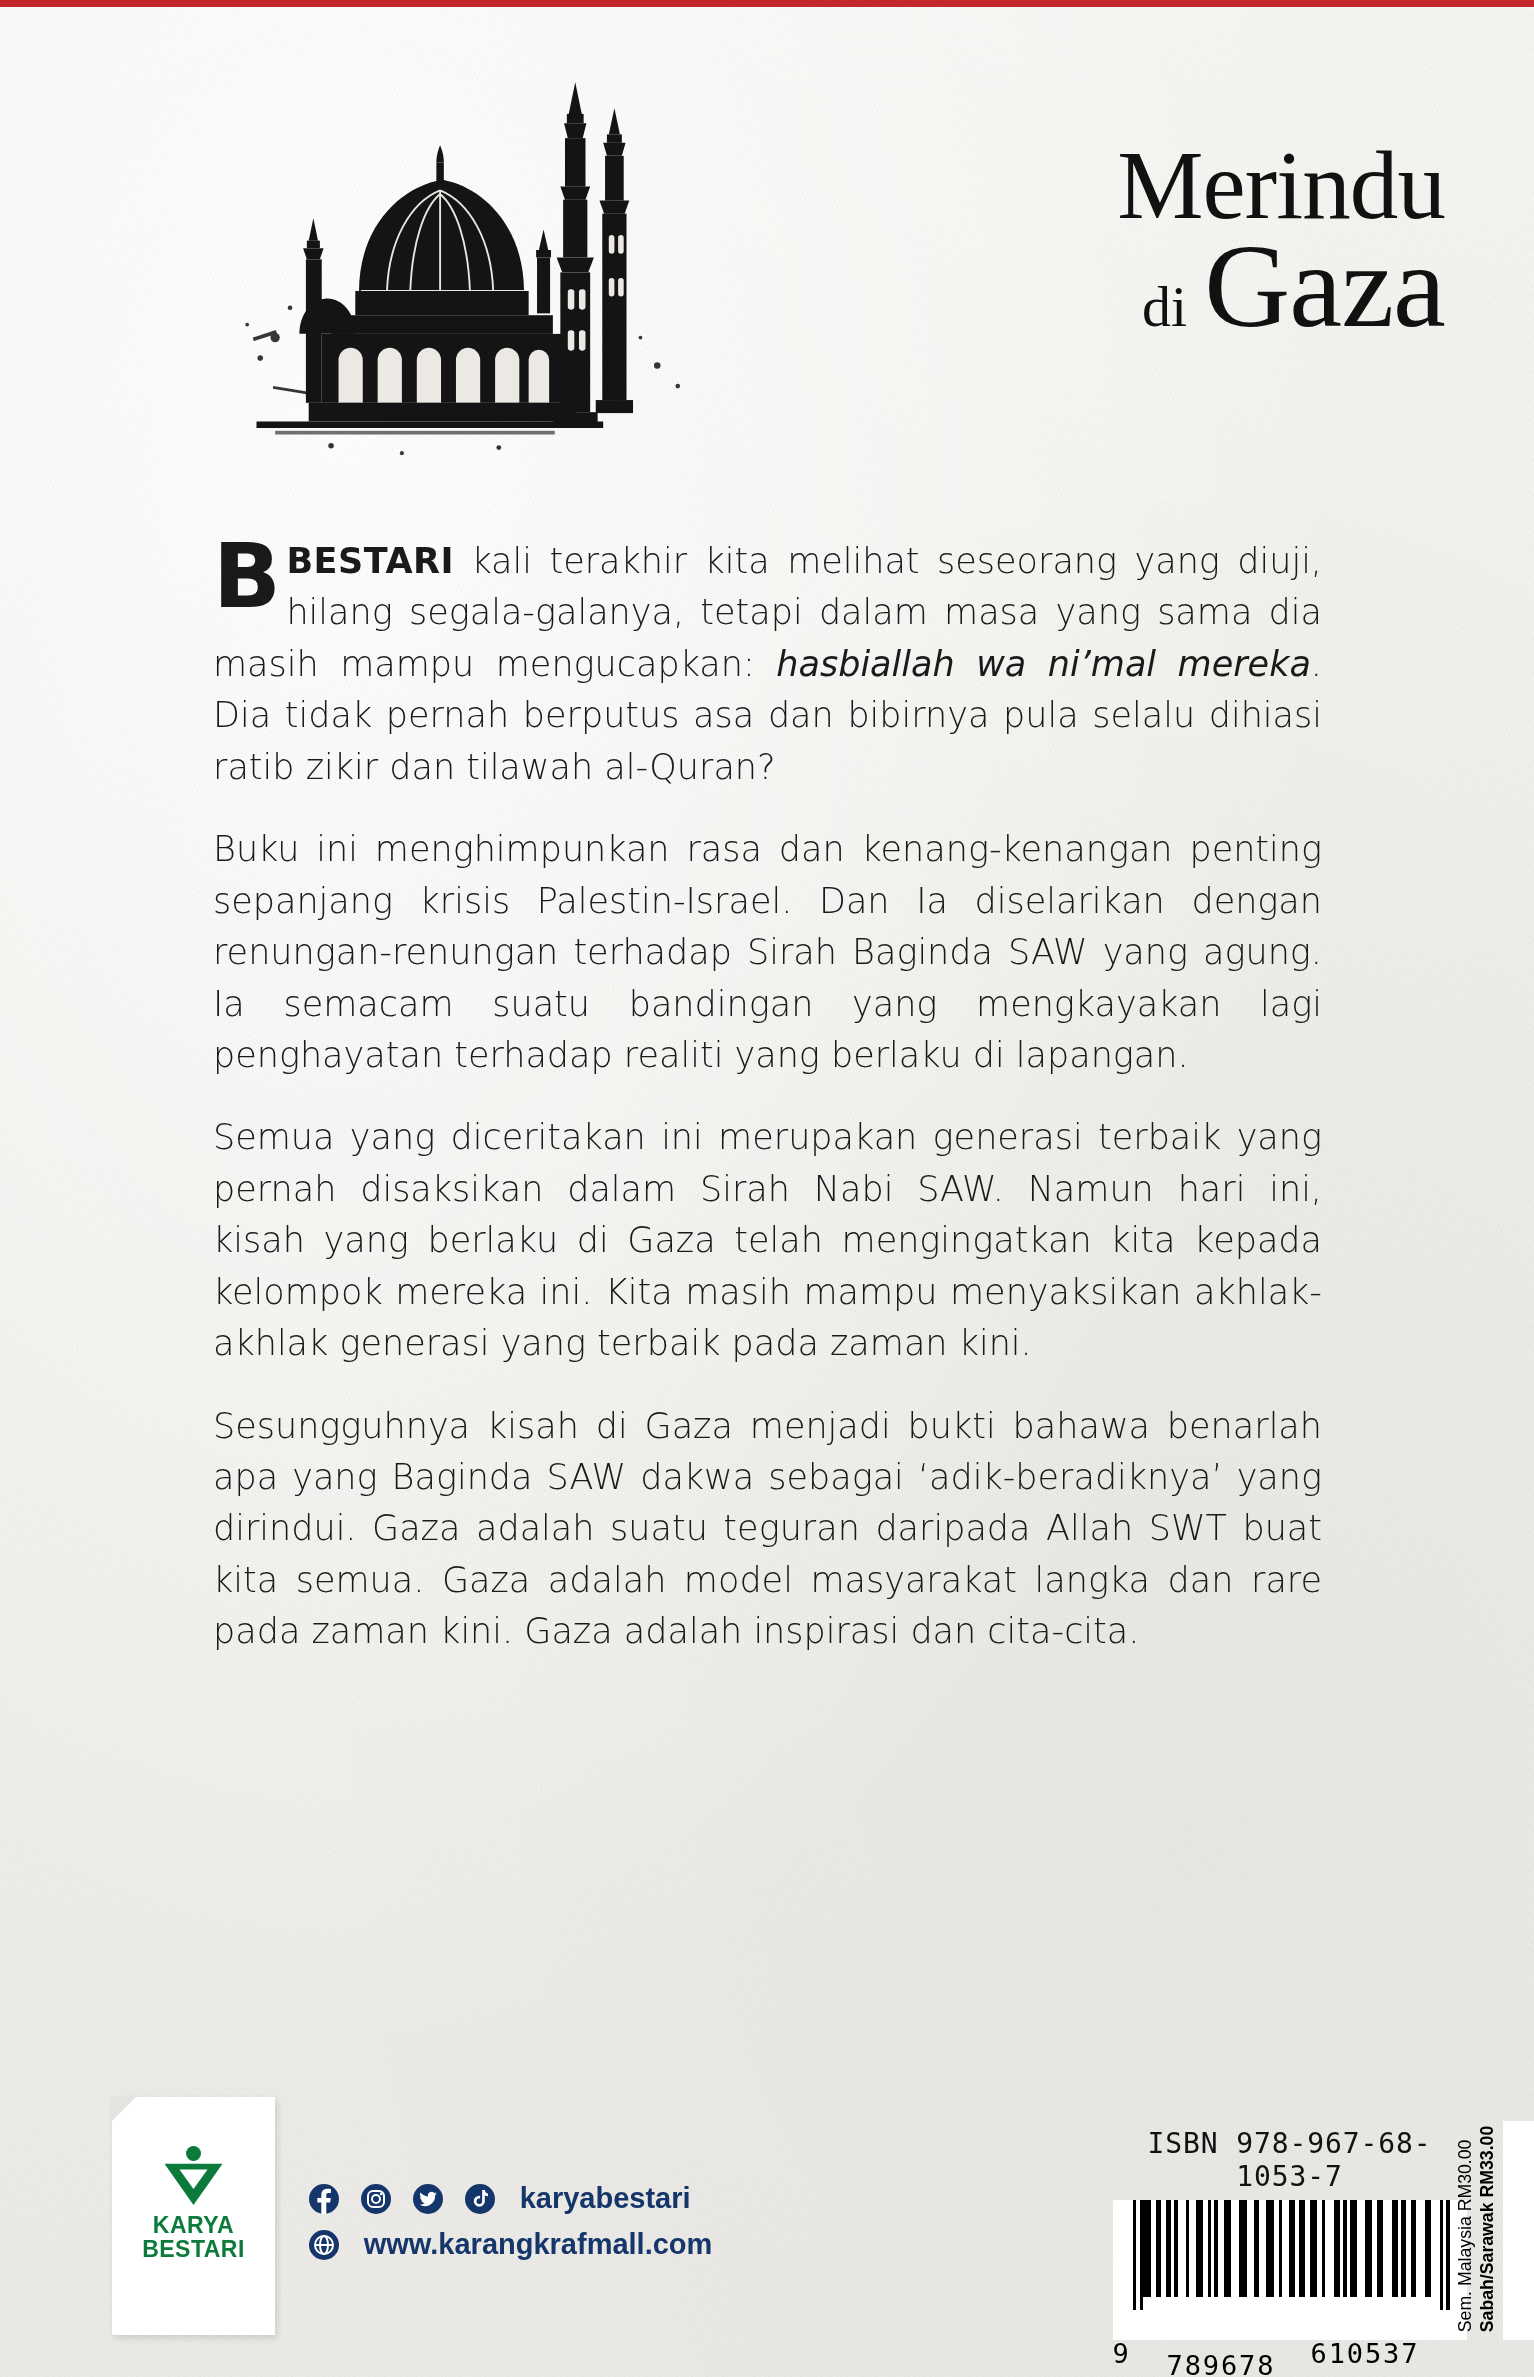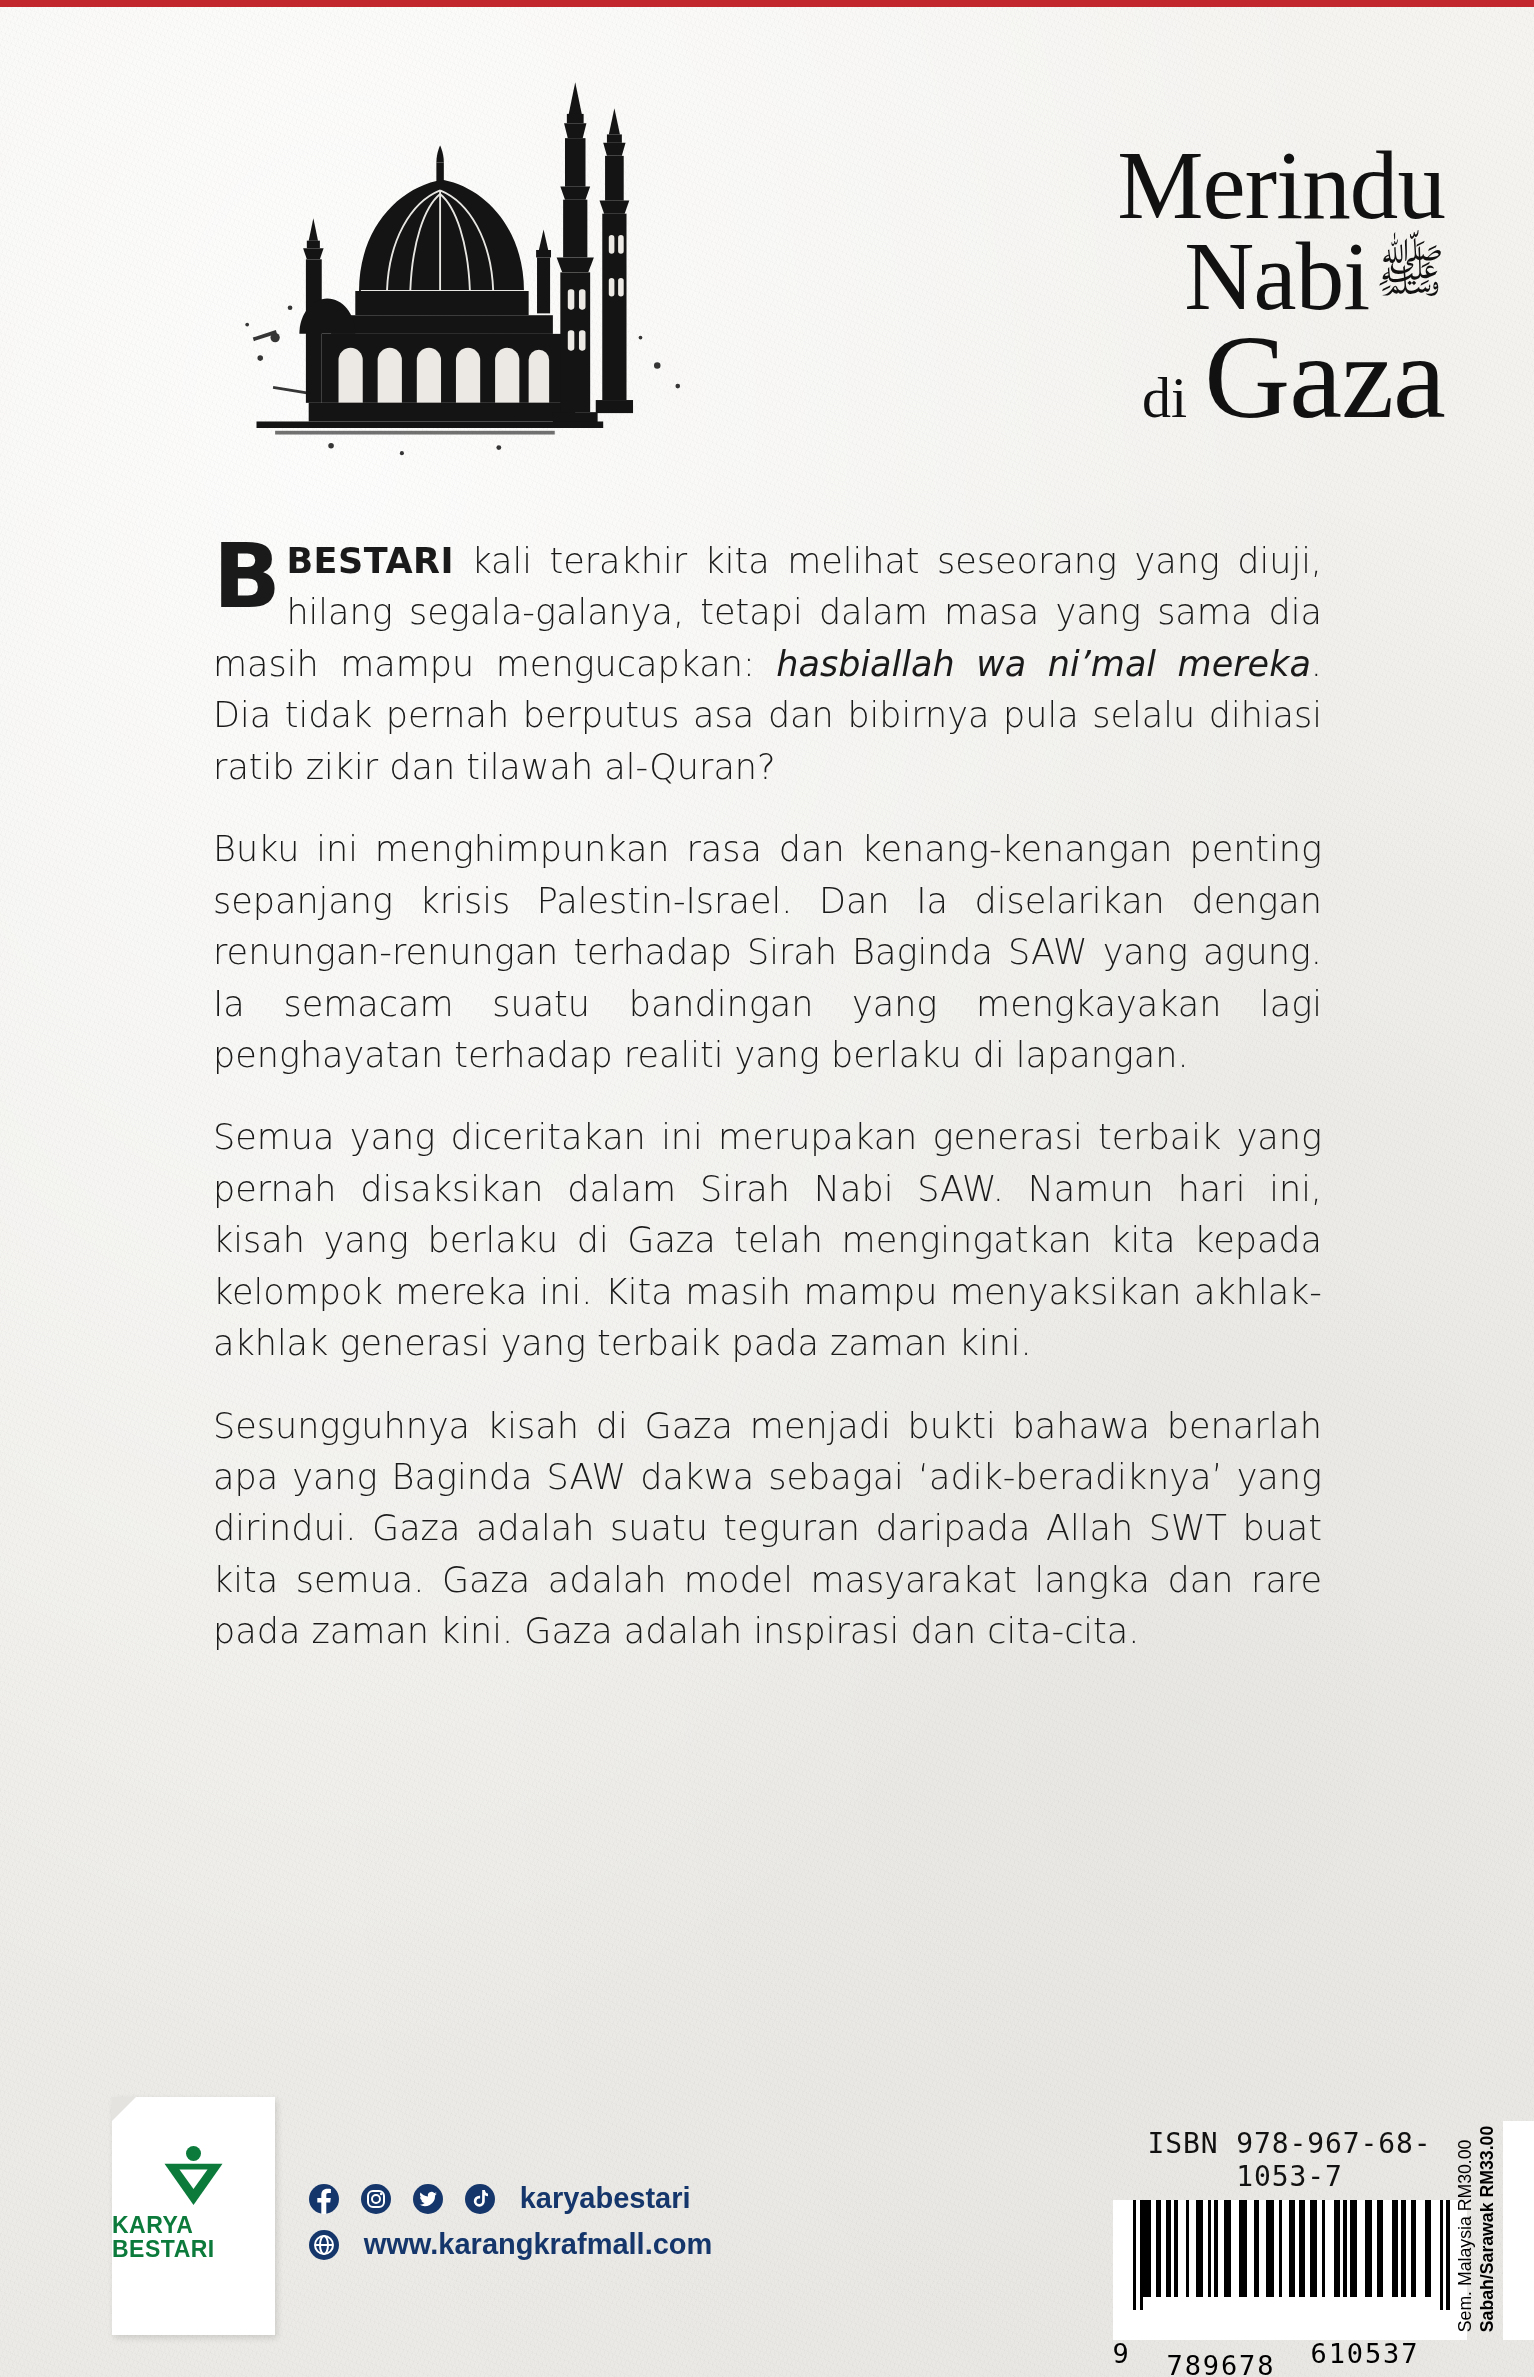--- a/index.html
+++ b/index.html
@@ -158,21 +158,21 @@
     position: absolute;
     left: 0; top: 0;
     width: 0; height: 0;
     border-left: 24px solid #e4e3df;
     border-bottom: 24px solid transparent;
   }
   .kb-logo {
     position: absolute;
     left: 0; right: 0;
     top: 48px;
-    text-align: left;
+    text-align: center;
   }
   .kb-mark {
     width: 73px;
     height: 60px;
     margin: 0 auto 7.5px auto;
     display: block;
   }
   .kb-text {
     color: #0b7a3b;
     font-weight: 700;
@@ -375,24 +375,20 @@
           <rect x="58" y="352" width="40" height="3" transform="rotate(9 58 352)"></rect>
         </g>
 
         <rect x="40" y="390" width="372" height="7"></rect>
         <rect x="60" y="400" width="300" height="4" opacity="0.6"></rect>
       </g>
     </svg>
 
     <div class="title-block">
       <div class="title-line1">Merindu</div>
-      <div class="title-line2">
-        <span>Nabi</span>
-          <span class="saw-glyph">ﷺ</span>
-      </div>
       <div class="title-line3">
         <span class="word-di">di</span>
         <span class="word-gaza">Gaza</span>
       </div>
     </div>
   </div>
 
   <div class="blurb">
     <p><span class="dropcap">B</span><span class="smallcaps">BESTARI</span><span> kali terakhir kita melihat seseorang yang diuji, hilang segala-galanya, tetapi dalam masa yang sama dia masih mampu mengucapkan: </span><span class="it">hasbiallah wa ni’mal mereka</span><span>. Dia tidak pernah berputus asa dan bibirnya pula selalu dihiasi ratib zikir dan tilawah al-Quran?</span></p>
     <p>Buku ini menghimpunkan rasa dan kenang-kenangan penting sepanjang krisis Palestin-Israel. Dan Ia diselarikan dengan renungan-renungan terhadap Sirah Baginda SAW yang agung. Ia semacam suatu bandingan yang mengkayakan lagi penghayatan terhadap realiti yang berlaku di lapangan.</p>

